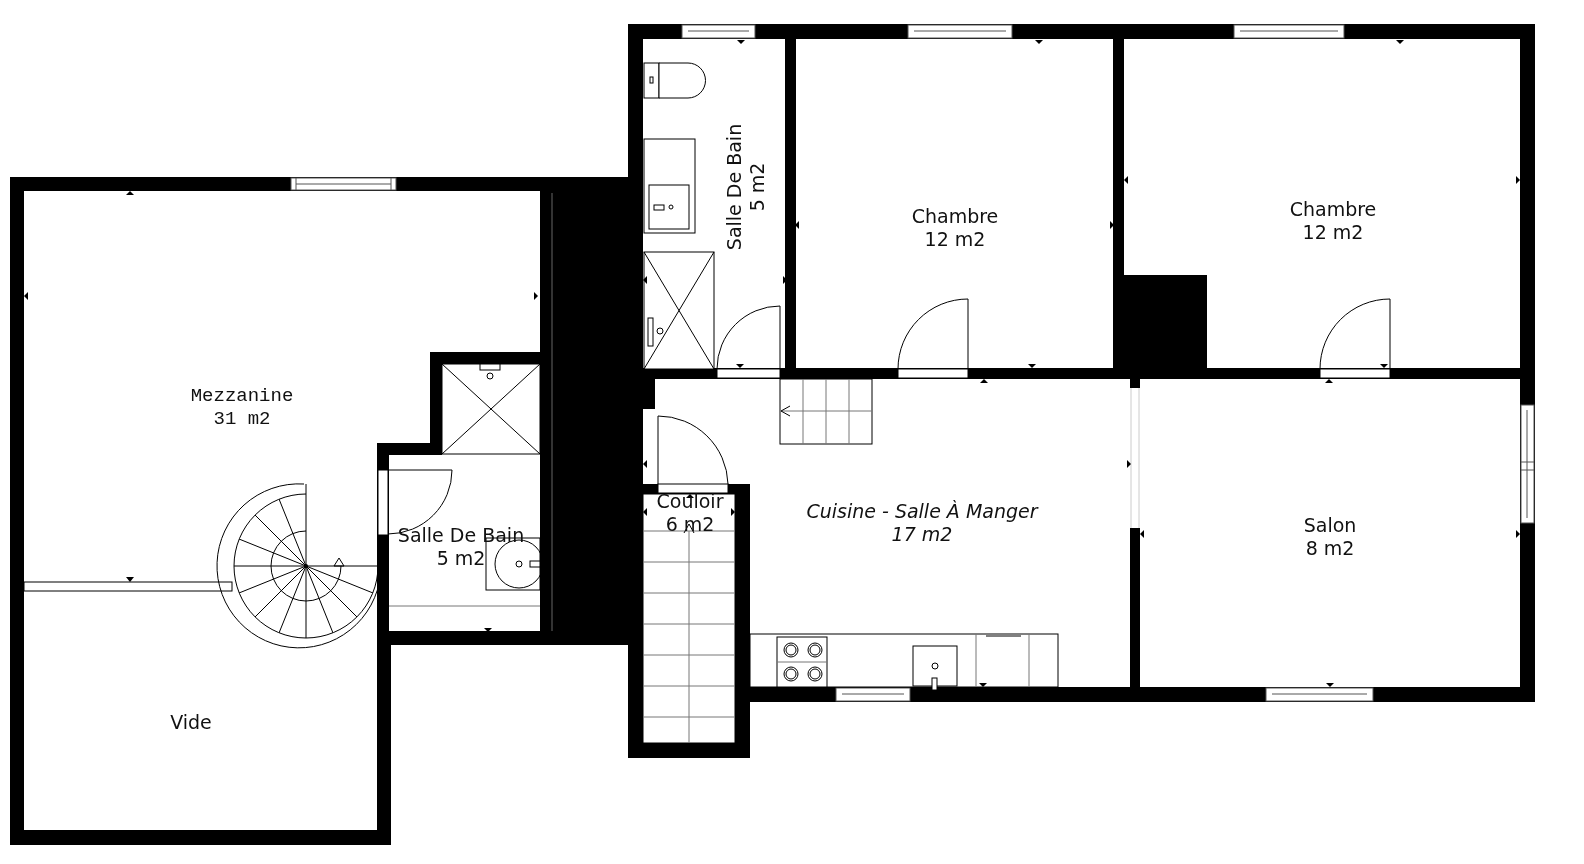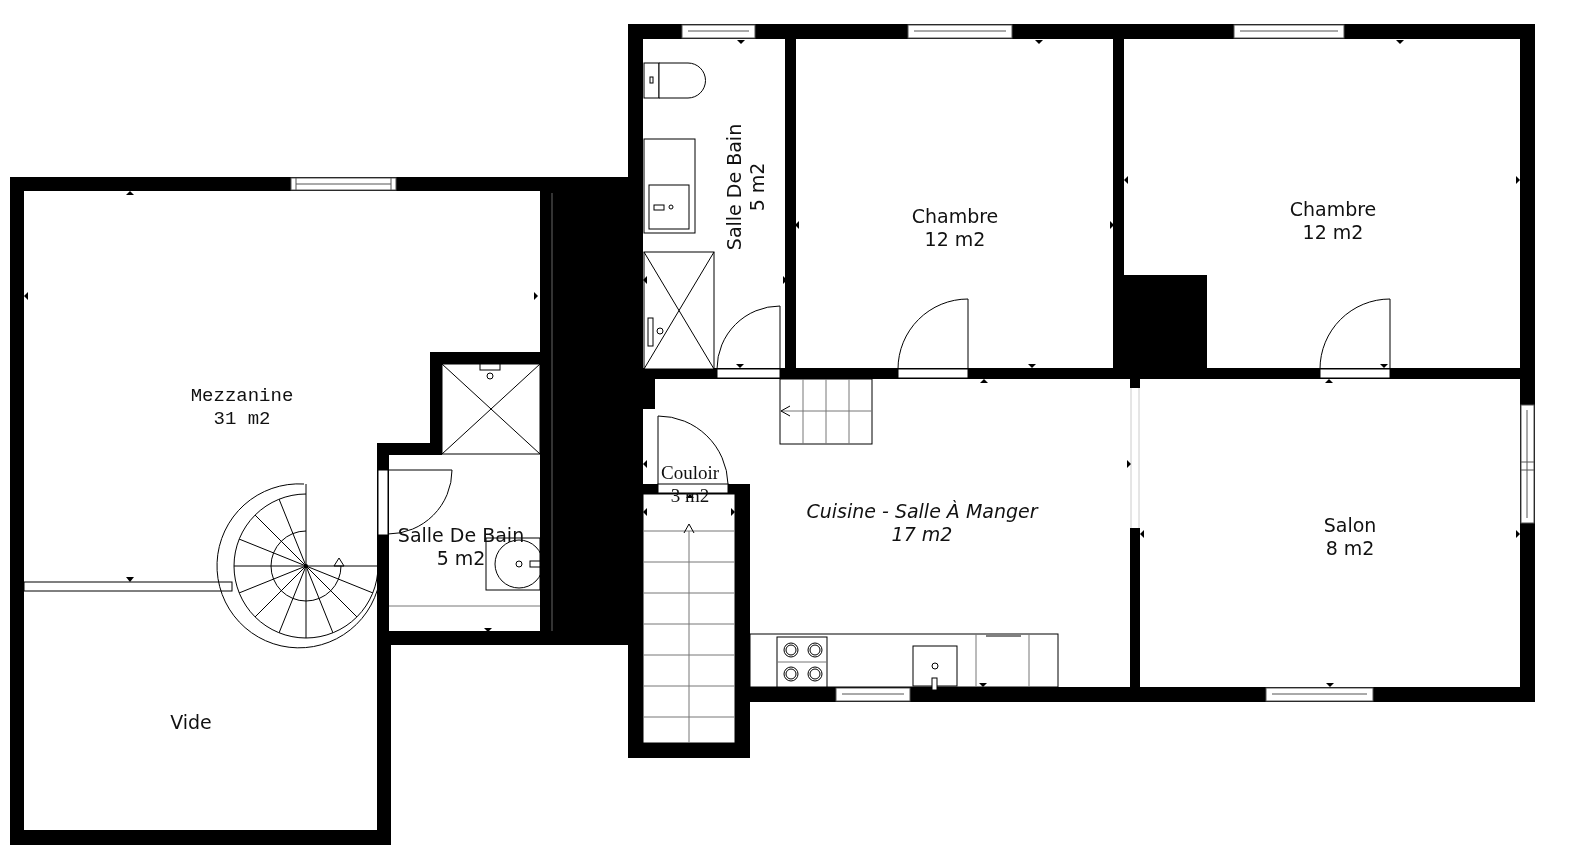--- a/index.html
+++ b/index.html
@@ -269,25 +269,25 @@
     <span>5 m2</span>
   </div>
   <div class="label" style="left:955px;top:228px;">
     <span>Chambre</span>
     <span>12 m2</span>
   </div>
   <div class="label" style="left:1333px;top:221px;">
     <span>Chambre</span>
     <span>12 m2</span>
   </div>
-  <div class="label" style="left:690px;top:484px;font-family:Liberation Serif, serif;">
+  <div class="label" style="left:690px;top:513px;">
     <span>Couloir</span>
-    <span>3 m2</span>
+    <span>6 m2</span>
   </div>
   <div class="label" style="left:922px;top:523px;font-style:italic;">
     <span>Cuisine - Salle À Manger</span>
     <span>17 m2</span>
   </div>
-  <div class="label" style="left:1330px;top:537px;margin-left:20px;">
+  <div class="label" style="left:1330px;top:537px;">
     <span>Salon</span>
     <span>8 m2</span>
   </div>
 </div>
 
 </body></html>

